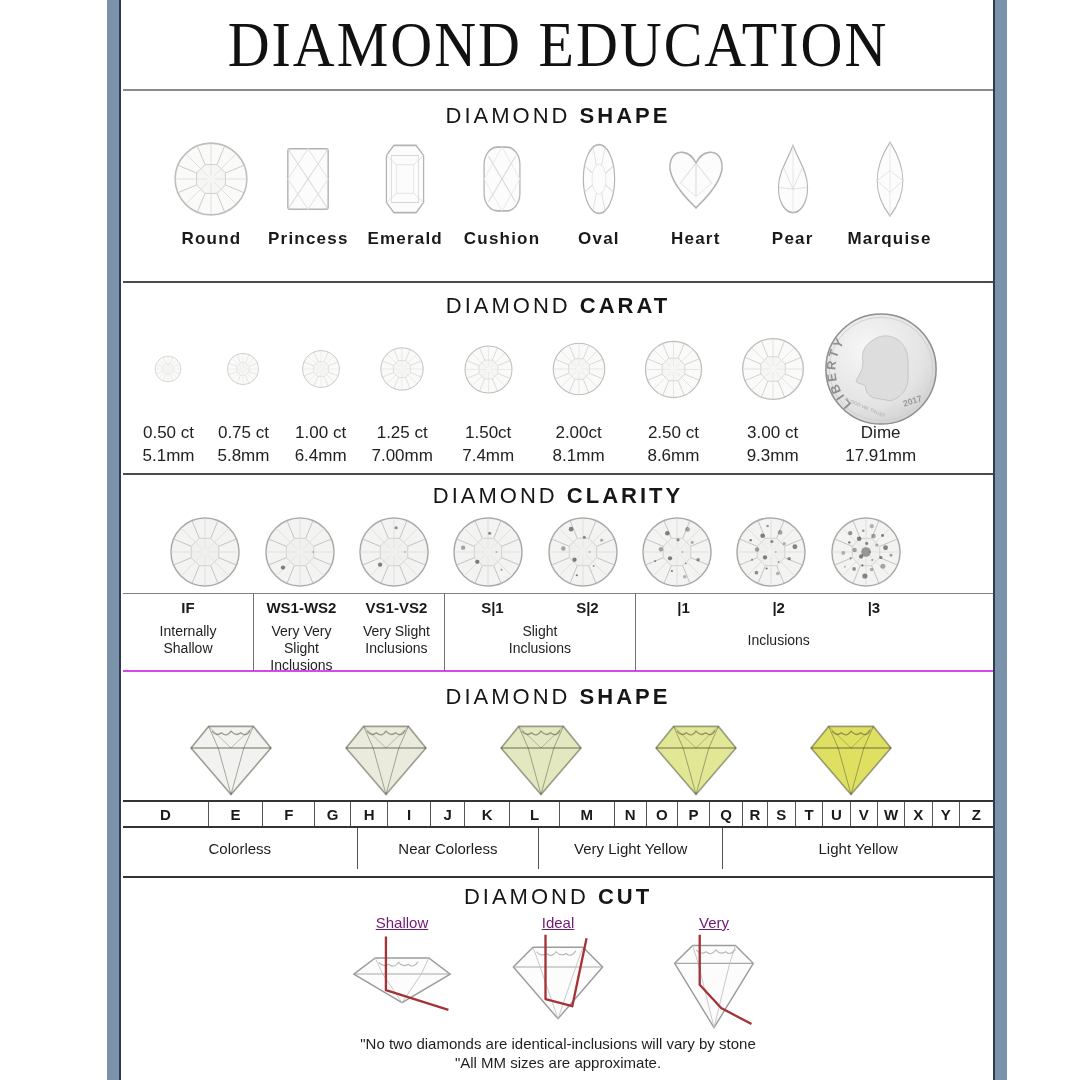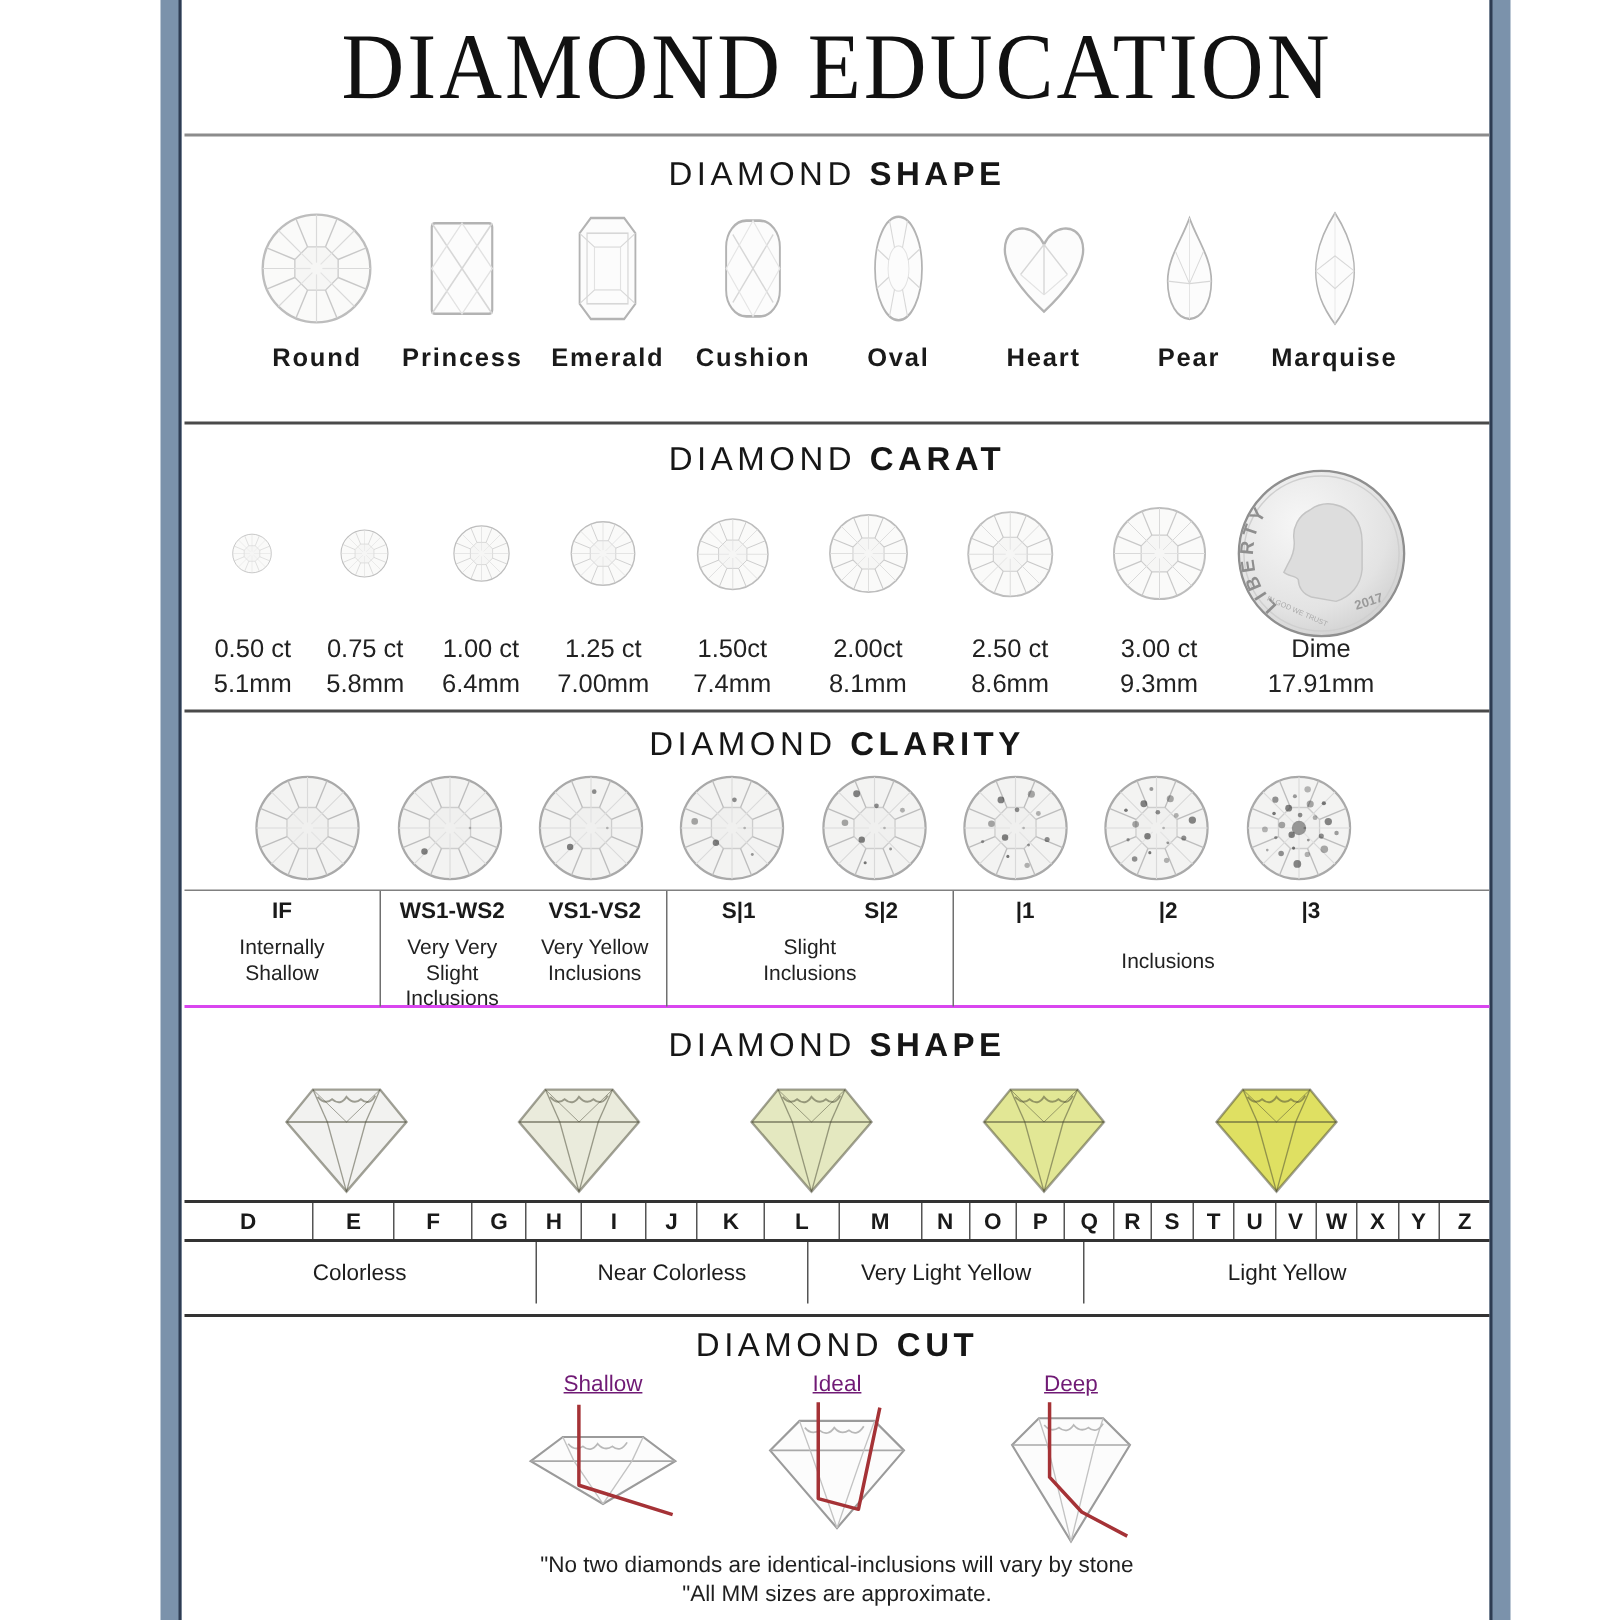--- a/index.html
+++ b/index.html
@@ -864,21 +864,21 @@
         <div class="cg-grade">IF</div>
         <div class="cg-desc"><span>Internally</span><br><span>Shallow</span></div>
       </div>
       <div class="cg cg2">
         <div class="cg-sub">
           <div class="cg-grade">WS1-WS2</div>
           <div class="cg-desc"><span>Very Very</span><br><span>Slight Inclusions</span></div>
         </div>
         <div class="cg-sub">
           <div class="cg-grade">VS1-VS2</div>
-          <div class="cg-desc"><span>Very Yellow</span><br><span>Inclusions</span></div>
+          <div class="cg-desc"><span>Very Slight</span><br><span>Inclusions</span></div>
         </div>
       </div>
       <div class="cg cg3">
         <div class="cg-grades">
           <div>S|1</div>
           <div>S|2</div>
         </div>
         <div class="cg-desc"><span>Slight</span><br><span>Inclusions</span></div>
       </div>
       <div class="cg cg4">
@@ -1057,21 +1057,21 @@
   <line x1="32" y1="16" x2="40" y2="38" stroke="#c2c2c2" stroke-width="1"></line>
   <line x1="88" y1="16" x2="80" y2="38" stroke="#c2c2c2" stroke-width="1"></line>
   <line x1="40" y1="38" x2="60" y2="96" stroke="#c2c2c2" stroke-width="1"></line>
   <line x1="80" y1="38" x2="60" y2="96" stroke="#c2c2c2" stroke-width="1"></line>
   <path d="M36,21 q5,6 11,2 q6,5 11,-2 q5,6 11,2 q6,5 11,-3" fill="none" stroke="#b8b8b8" stroke-width="1.3"></path>
   <polyline points="46,2 46,74 76,82 92,6" fill="none" stroke="#a53236" stroke-width="2.6" stroke-linejoin="round"></polyline>
   </svg></div>
         </div>
 
         <div class="cut-cell">
-          <div class="cut-label">Deep</div>
+          <div class="cut-label">Very</div>
           <div class="cut-gem"><svg width="112" height="100" viewBox="0 0 120 112">
   <path d="M16,34 L36,14 L84,14 L104,34 L60,106 Z" fill="#fcfcfc" stroke="#9b9b9b" stroke-width="1.6"></path>
   <line x1="16" y1="34" x2="104" y2="34" stroke="#a8a8a8" stroke-width="1.2"></line>
   <line x1="36" y1="14" x2="42.4" y2="34" stroke="#c2c2c2" stroke-width="1"></line>
   <line x1="84" y1="14" x2="77.6" y2="34" stroke="#c2c2c2" stroke-width="1"></line>
   <line x1="42.4" y1="34" x2="60" y2="106" stroke="#c2c2c2" stroke-width="1"></line>
   <line x1="77.6" y1="34" x2="60" y2="106" stroke="#c2c2c2" stroke-width="1"></line>
   <path d="M40,19 q5,6 11,2 q6,5 11,-2 q5,6 11,2 q6,5 11,-3" fill="none" stroke="#b8b8b8" stroke-width="1.3"></path>
   <polyline points="44,2 44,58 68,84 102,102" fill="none" stroke="#a53236" stroke-width="2.6" stroke-linejoin="round"></polyline>
   </svg></div>

